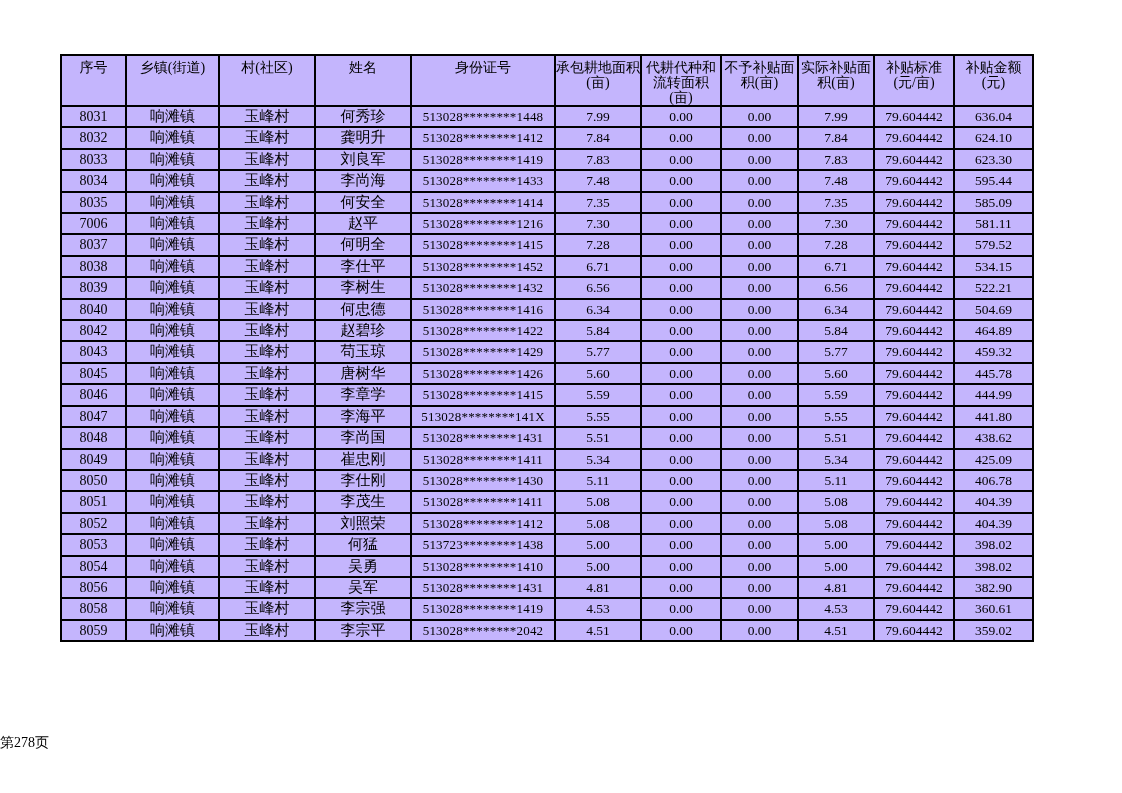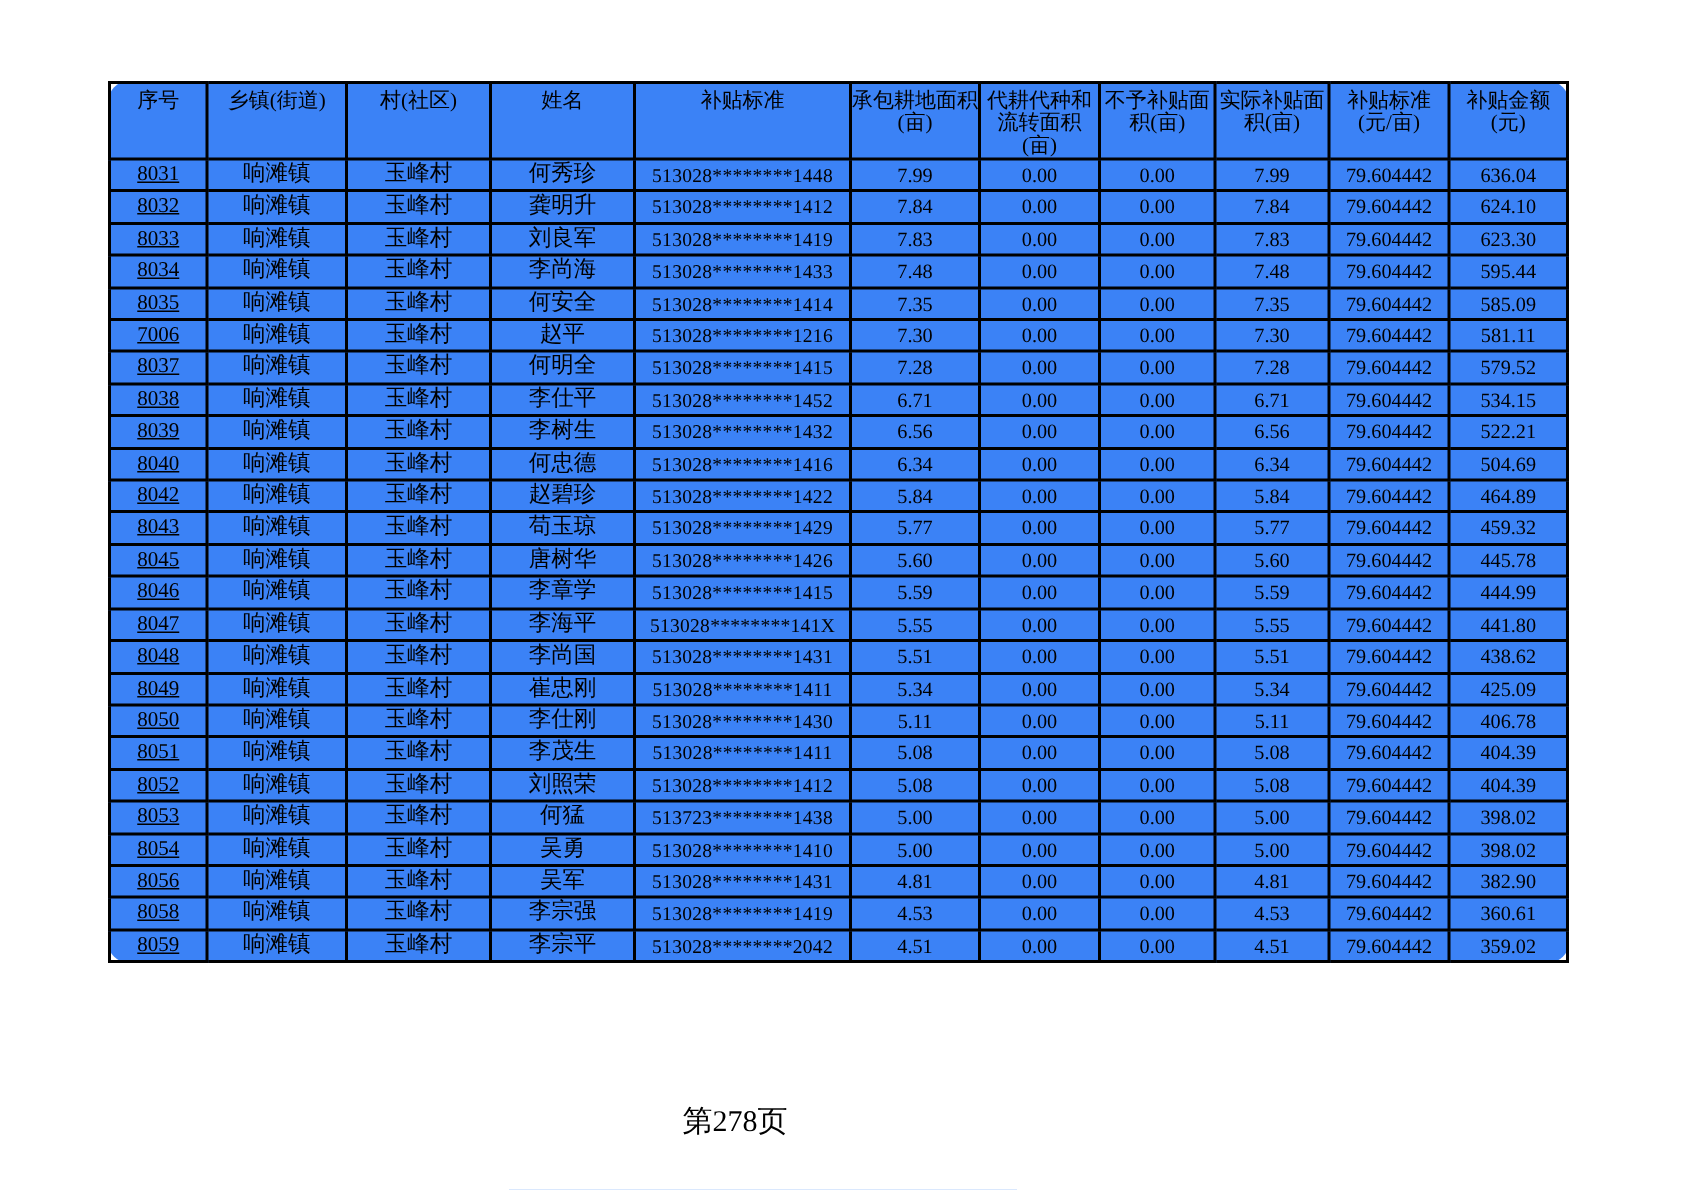--- a/index.html
+++ b/index.html
@@ -13,27 +13,26 @@
     overflow: hidden;
   }
   .page {
     position: relative;
     width: 1122px;
     height: 793px;
     background: #ffffff;
   }
   table.subsidy-table {
     position: absolute;
-    left: 72px;
+    left: 60px;
     top: 54px;
     width: 972px;
     border-collapse: collapse;
     table-layout: fixed;
-    background: #3b82f6;
-    border-radius: 14px;
+    background: #c4b5fd;
   }
   table.subsidy-table th,
   table.subsidy-table td {
     border: 2px solid #000000;
     text-align: center;
     padding: 0;
     overflow: hidden;
     font-weight: normal;
   }
   table.subsidy-table thead th {
@@ -53,31 +52,31 @@
   col.c1  { width: 93px; }
   col.c2  { width: 96px; }
   col.c3  { width: 96px; }
   col.c4  { width: 144px; }
   col.c5  { width: 86px; }
   col.c6  { width: 80px; }
   col.c7  { width: 77px; }
   col.c8  { width: 76px; }
   col.c9  { width: 80px; }
   col.c10 { width: 79px; }
-  td.c-serial { font-size: 14px; text-decoration: underline; }
+  td.c-serial { font-size: 14px; }
   td.c-town, td.c-village, td.c-name { font-size: 15px; }
   td.c-id  { font-size: 13px; letter-spacing: 0.2px; margin-left: 44px; }
   td.c-num { font-size: 13.5px; }
   .page-footer {
     position: absolute;
     top: 734px;
     left: 0;
     width: 980px;
-    text-align: center;
-    font-size: 20px;
+    text-align: left;
+    font-size: 14px;
   }
 </style>
 </head>
 <body>
 
 <div class="page">
 
   <table class="subsidy-table">
     <colgroup>
       <col class="c0">
@@ -91,21 +90,21 @@
         <col class="c8">
         <col class="c9">
         <col class="c10">
     </colgroup>
     <thead>
         <tr>
           <th>序号</th>
           <th>乡镇(街道)</th>
           <th>村(社区)</th>
           <th>姓名</th>
-          <th>补贴标准</th>
+          <th>身份证号</th>
           <th>承包耕地面积(亩)</th>
           <th>代耕代种和流转面积(亩)</th>
           <th>不予补贴面积(亩)</th>
           <th>实际补贴面积(亩)</th>
           <th>补贴标准(元/亩)</th>
           <th>补贴金额(元)</th>
         </tr>
       </thead>
     <tbody>
         <tr>

